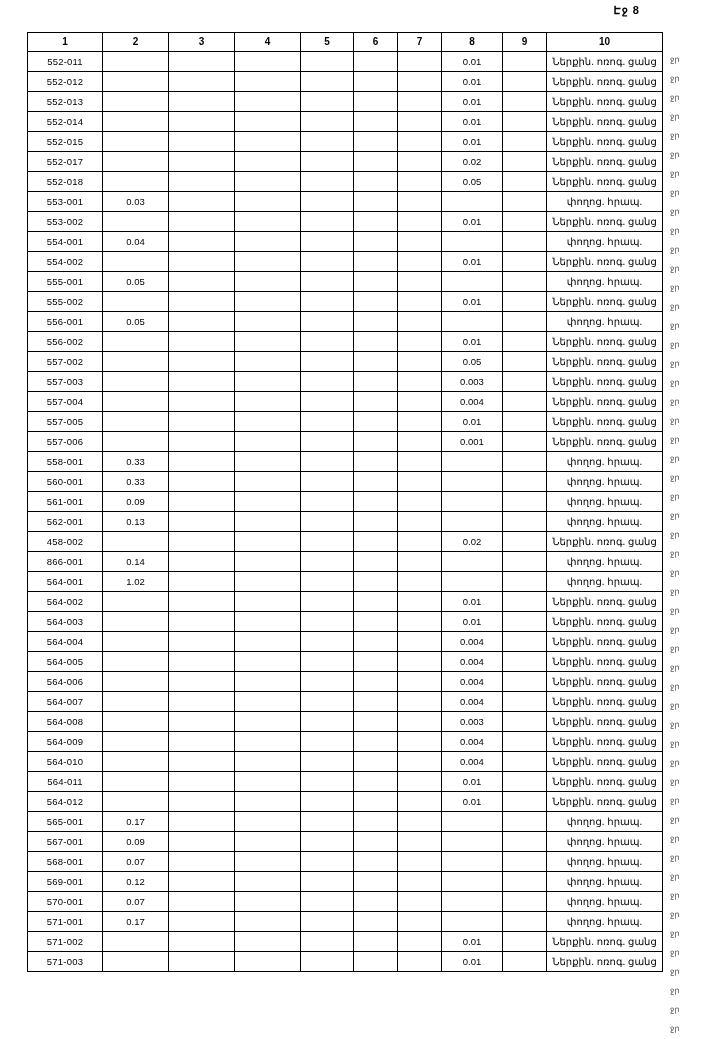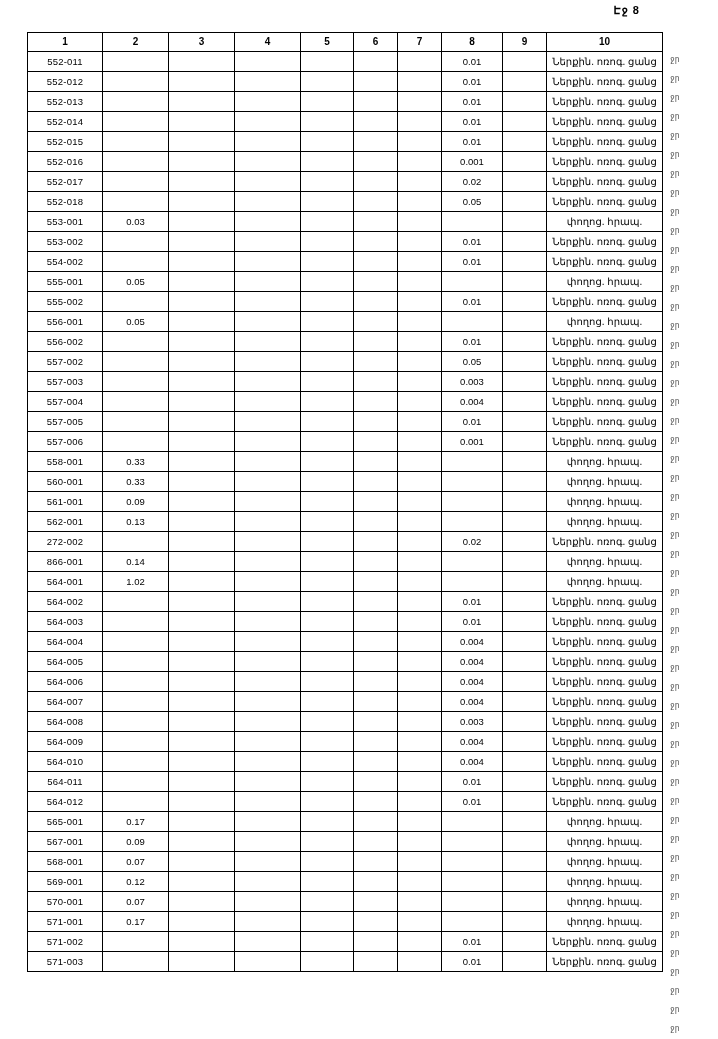--- a/index.html
+++ b/index.html
@@ -89,21 +89,21 @@
     width: 46px;
     font-size: 8px;
     color: #111;
   }
   .tail div {
     height: 19px;
     line-height: 19px;
     white-space: nowrap;
     overflow: hidden;
     padding-left: 2px;
-    font-family: Liberation Mono, monospace;
+    font-family: Liberation Sans, sans-serif;
     opacity: 0.75;
   }
   .tail div.hdr {
     height: 18px;
     line-height: 18px;
   }
 </style>
 </head>
 <body>
 
@@ -194,32 +194,20 @@
             <td class="num"></td>
             <td class="num"></td>
             <td class="num"></td>
             <td class="num"></td>
             <td class="num"></td>
             <td class="num">0.01</td>
             <td class="num"></td>
             <td class="note">Ներքին. ոռոգ. ցանց</td>
           </tr>
           <tr>
-            <td class="code">552-016</td>
-            <td class="num"></td>
-            <td class="num"></td>
-            <td class="num"></td>
-            <td class="num"></td>
-            <td class="num"></td>
-            <td class="num"></td>
-            <td class="num">0.001</td>
-            <td class="num"></td>
-            <td class="note">Ներքին. ոռոգ. ցանց</td>
-          </tr>
-          <tr>
             <td class="code">552-017</td>
             <td class="num"></td>
             <td class="num"></td>
             <td class="num"></td>
             <td class="num"></td>
             <td class="num"></td>
             <td class="num"></td>
             <td class="num">0.02</td>
             <td class="num"></td>
             <td class="note">Ներքին. ոռոգ. ցանց</td>
@@ -254,20 +242,32 @@
             <td class="num"></td>
             <td class="num"></td>
             <td class="num"></td>
             <td class="num"></td>
             <td class="num"></td>
             <td class="num">0.01</td>
             <td class="num"></td>
             <td class="note">Ներքին. ոռոգ. ցանց</td>
           </tr>
           <tr>
+            <td class="code">554-001</td>
+            <td class="num">0.04</td>
+            <td class="num"></td>
+            <td class="num"></td>
+            <td class="num"></td>
+            <td class="num"></td>
+            <td class="num"></td>
+            <td class="num"></td>
+            <td class="num"></td>
+            <td class="note">փողոց. հրապ.</td>
+          </tr>
+          <tr>
             <td class="code">554-002</td>
             <td class="num"></td>
             <td class="num"></td>
             <td class="num"></td>
             <td class="num"></td>
             <td class="num"></td>
             <td class="num"></td>
             <td class="num">0.01</td>
             <td class="num"></td>
             <td class="note">Ներքին. ոռոգ. ցանց</td>
@@ -422,21 +422,21 @@
             <td class="num"></td>
             <td class="num"></td>
             <td class="num"></td>
             <td class="num"></td>
             <td class="num"></td>
             <td class="num"></td>
             <td class="num"></td>
             <td class="note">փողոց. հրապ.</td>
           </tr>
           <tr>
-            <td class="code">272-002</td>
+            <td class="code">458-002</td>
             <td class="num"></td>
             <td class="num"></td>
             <td class="num"></td>
             <td class="num"></td>
             <td class="num"></td>
             <td class="num"></td>
             <td class="num">0.02</td>
             <td class="num"></td>
             <td class="note">Ներքին. ոռոգ. ցանց</td>
           </tr>

